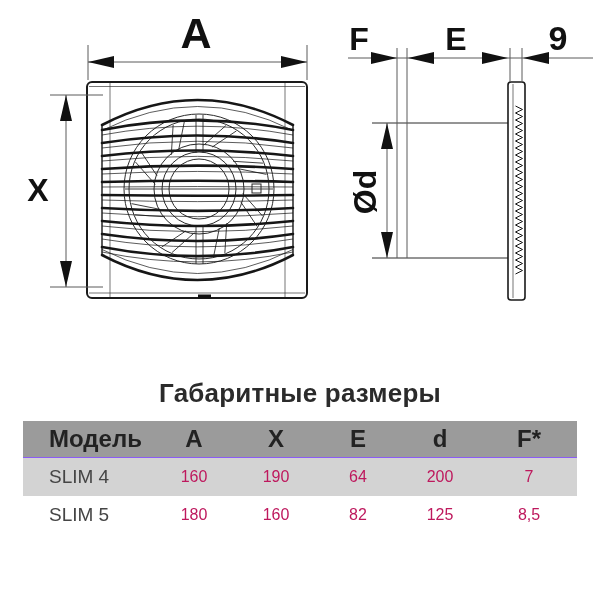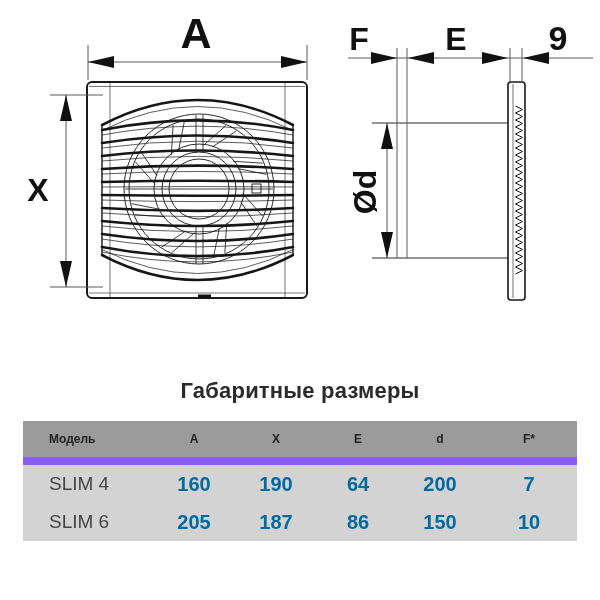--- a/index.html
+++ b/index.html
@@ -17,39 +17,39 @@
   .g-cap{stroke:#161616;stroke-width:1.4;}
   .f-line{stroke:#2a2a2a;stroke-width:.9;}
   .dim{stroke:#5a5a5a;stroke-width:1;fill:none;}
   .arrow{fill:#111;stroke:none;}
   .dimlabel{font-family:"Liberation Sans",sans-serif;font-weight:bold;fill:#111;}
   .hatch{stroke:#161616;stroke-width:1;fill:none;}
 
   
   .table-title{
     position:absolute;left:0;top:378px;width:600px;text-align:center;
-    font-size:22px;font-weight:bold;color:var(--text-color,#2b2b2b);letter-spacing:.2px;
+    font-size:26px;font-weight:bold;color:var(--text-color,#2b2b2b);letter-spacing:.2px;
   }
   
   table.dims{
     position:absolute;left:23px;top:421px;width:554px;
     border-collapse:collapse;table-layout:fixed;
   }
   table.dims th{
     background:var(--header-bg,#9b9b9b);height:36px;
-    font-size:12px;font-weight:bold;color:#222;text-align:center;padding:0;
+    font-size:24px;font-weight:bold;color:#222;text-align:center;padding:0;
   }
   table.dims th.model-col{text-align:left;padding-left:26px;}
   table.dims td{
-    height:38px;text-align:center;font-size:20px;font-weight:bold;color:#0369a1;padding:0;
+    height:38px;text-align:center;font-size:16px;font-weight:normal;color:#be185d;padding:0;
   }
   table.dims td.model-cell{
     text-align:left;padding-left:26px;font-weight:normal;font-size:19px;color:#454545;
   }
-  table.dims tbody tr:first-child td{border-top:8px solid #8b5cf6;}
+  table.dims tbody tr:first-child td{border-top:1px solid #8b5cf6;}
   tr.shaded td{background:var(--row-shaded-bg,#d3d3d3);}
   tr.plain td{background:var(--row-plain-bg,#ffffff);}
 </style>
 </head>
 <body>
 
 <svg id="diagram" width="600" height="415" viewBox="0 0 600 415" xmlns="http://www.w3.org/2000/svg">
 
   <g>
     <rect class="outline" x="87" y="82" width="220" height="216" rx="5"></rect>
@@ -195,22 +195,22 @@
   </thead>
   <tbody>
     <tr class="shaded">
       <td class="model-cell">SLIM 4</td>
       <td>160</td>
       <td>190</td>
       <td>64</td>
       <td>200</td>
       <td>7</td>
     </tr>
-    <tr class="shaded">
-      <td class="model-cell">SLIM 6</td>
-      <td>205</td>
-      <td>187</td>
-      <td>86</td>
-      <td>150</td>
-      <td>10</td>
+    <tr class="plain">
+      <td class="model-cell">SLIM 5</td>
+      <td>180</td>
+      <td>160</td>
+      <td>82</td>
+      <td>125</td>
+      <td>8,5</td>
     </tr>
   </tbody>
 </table>
 
 </body></html>

